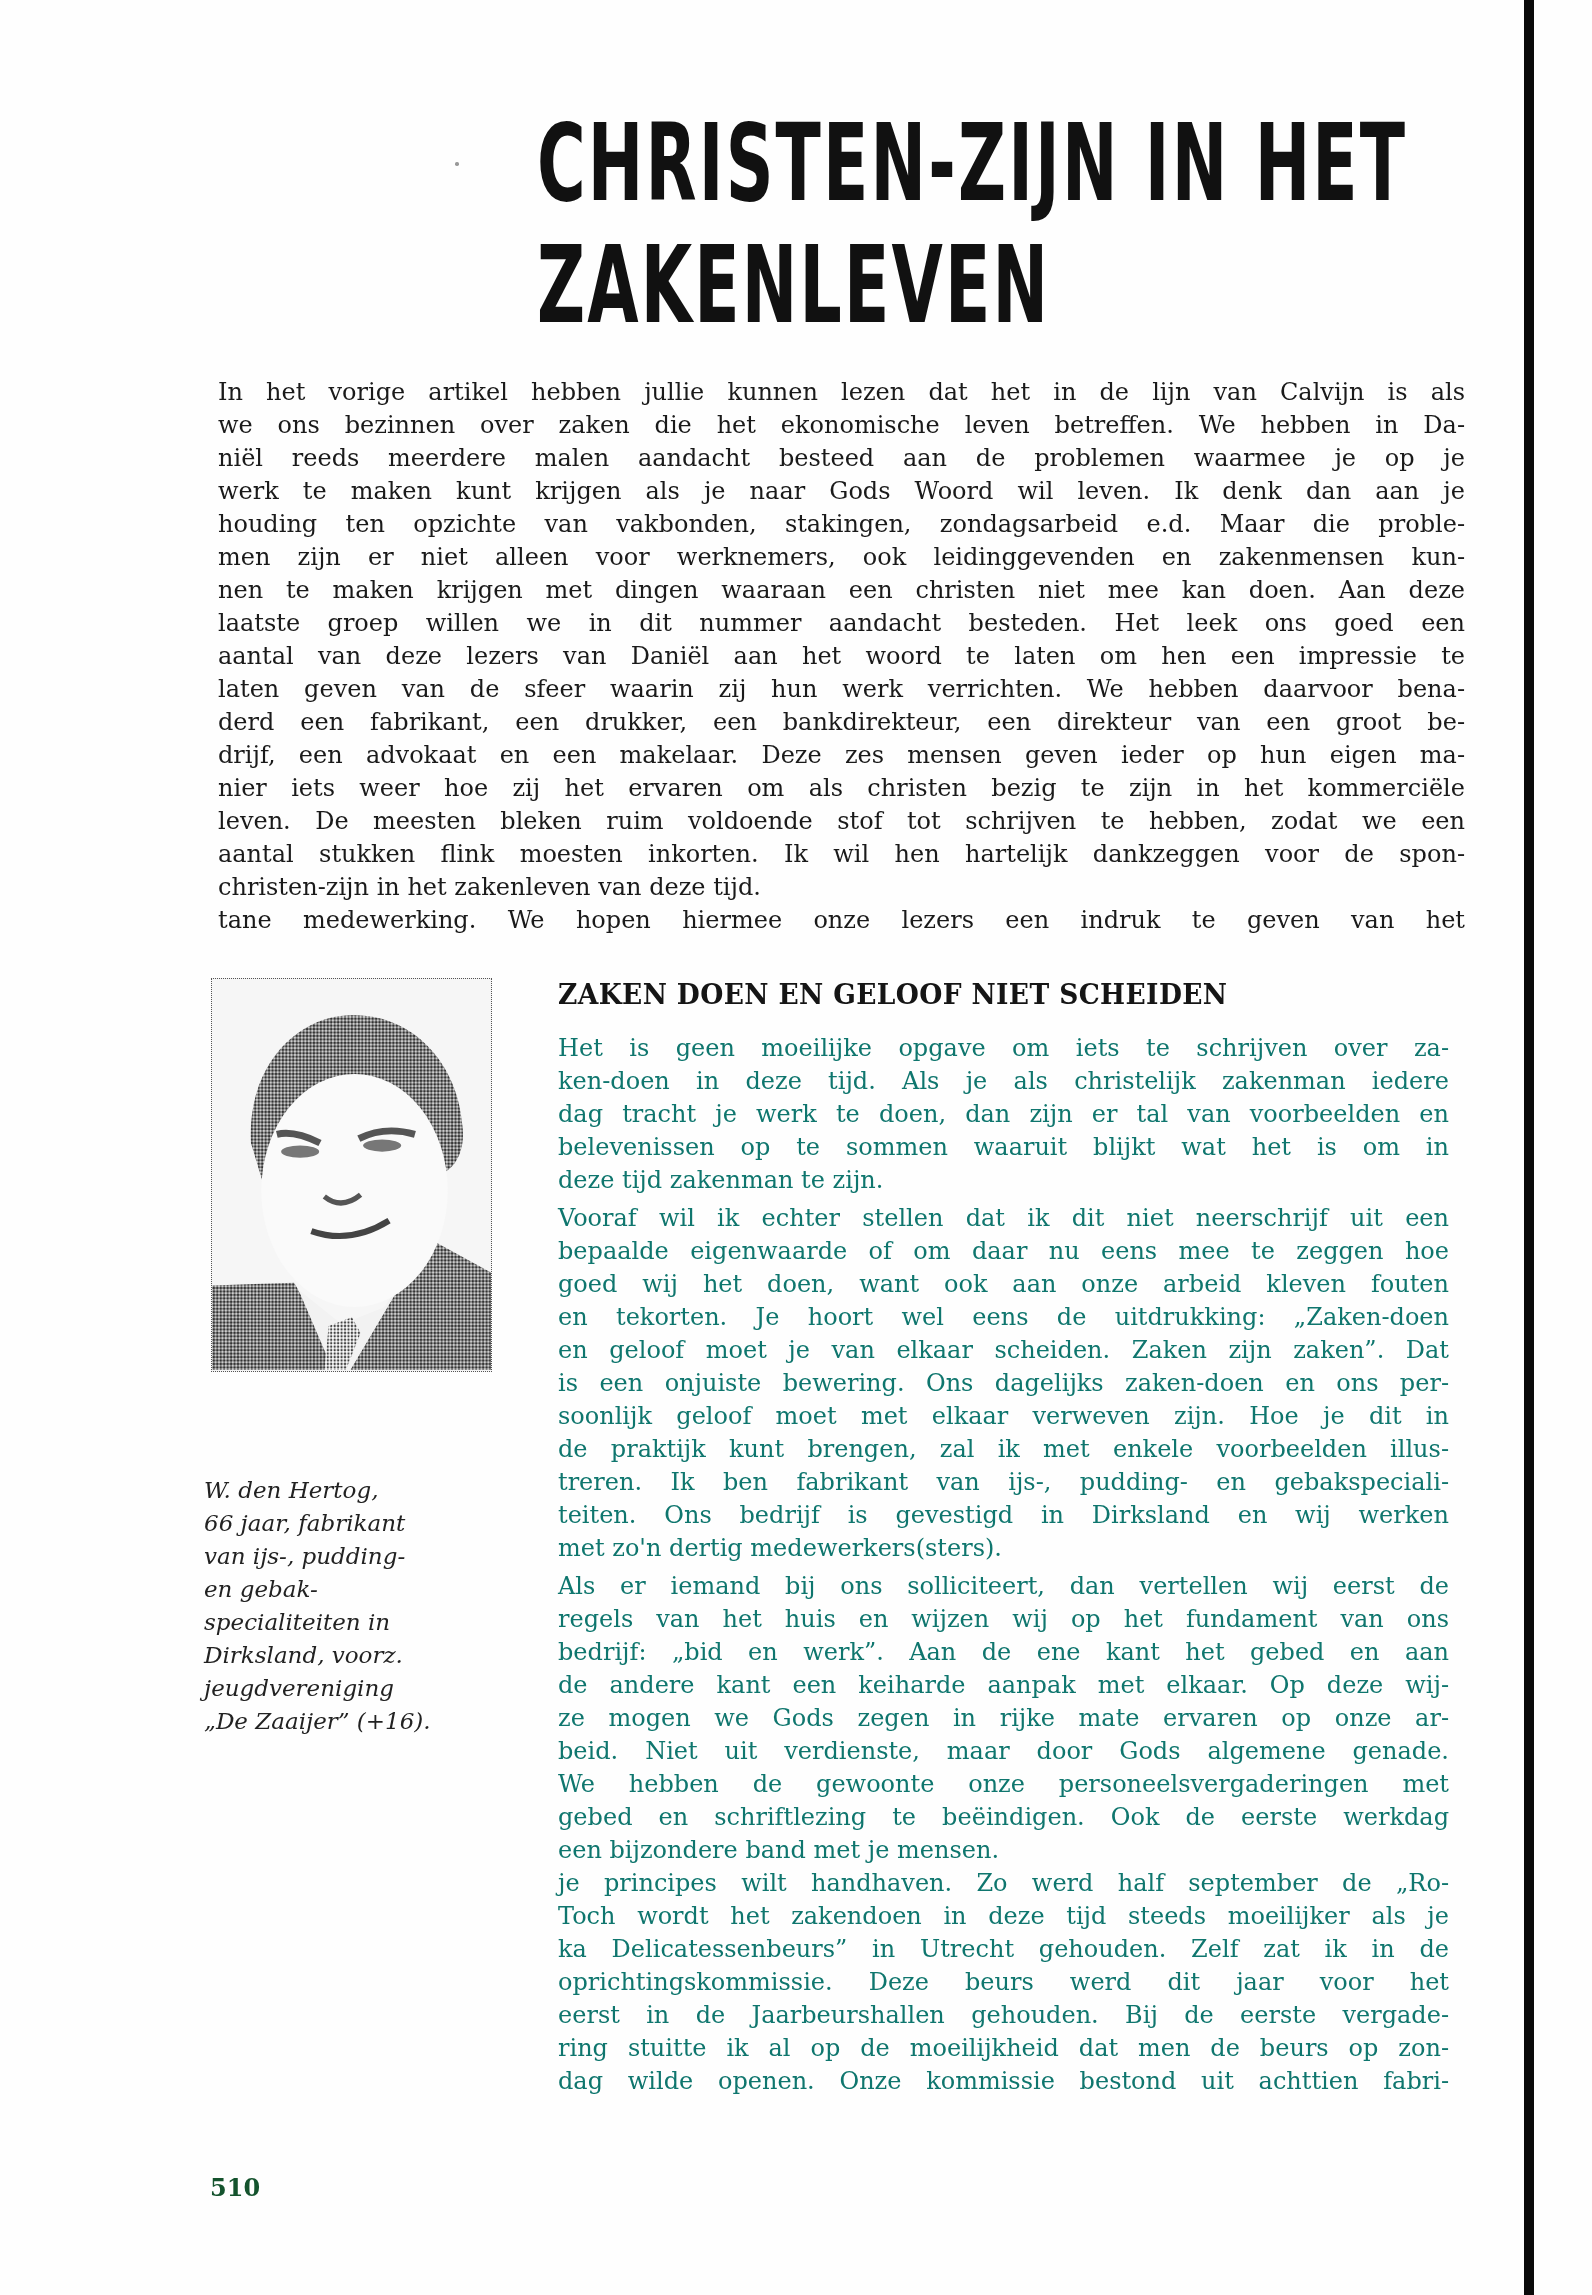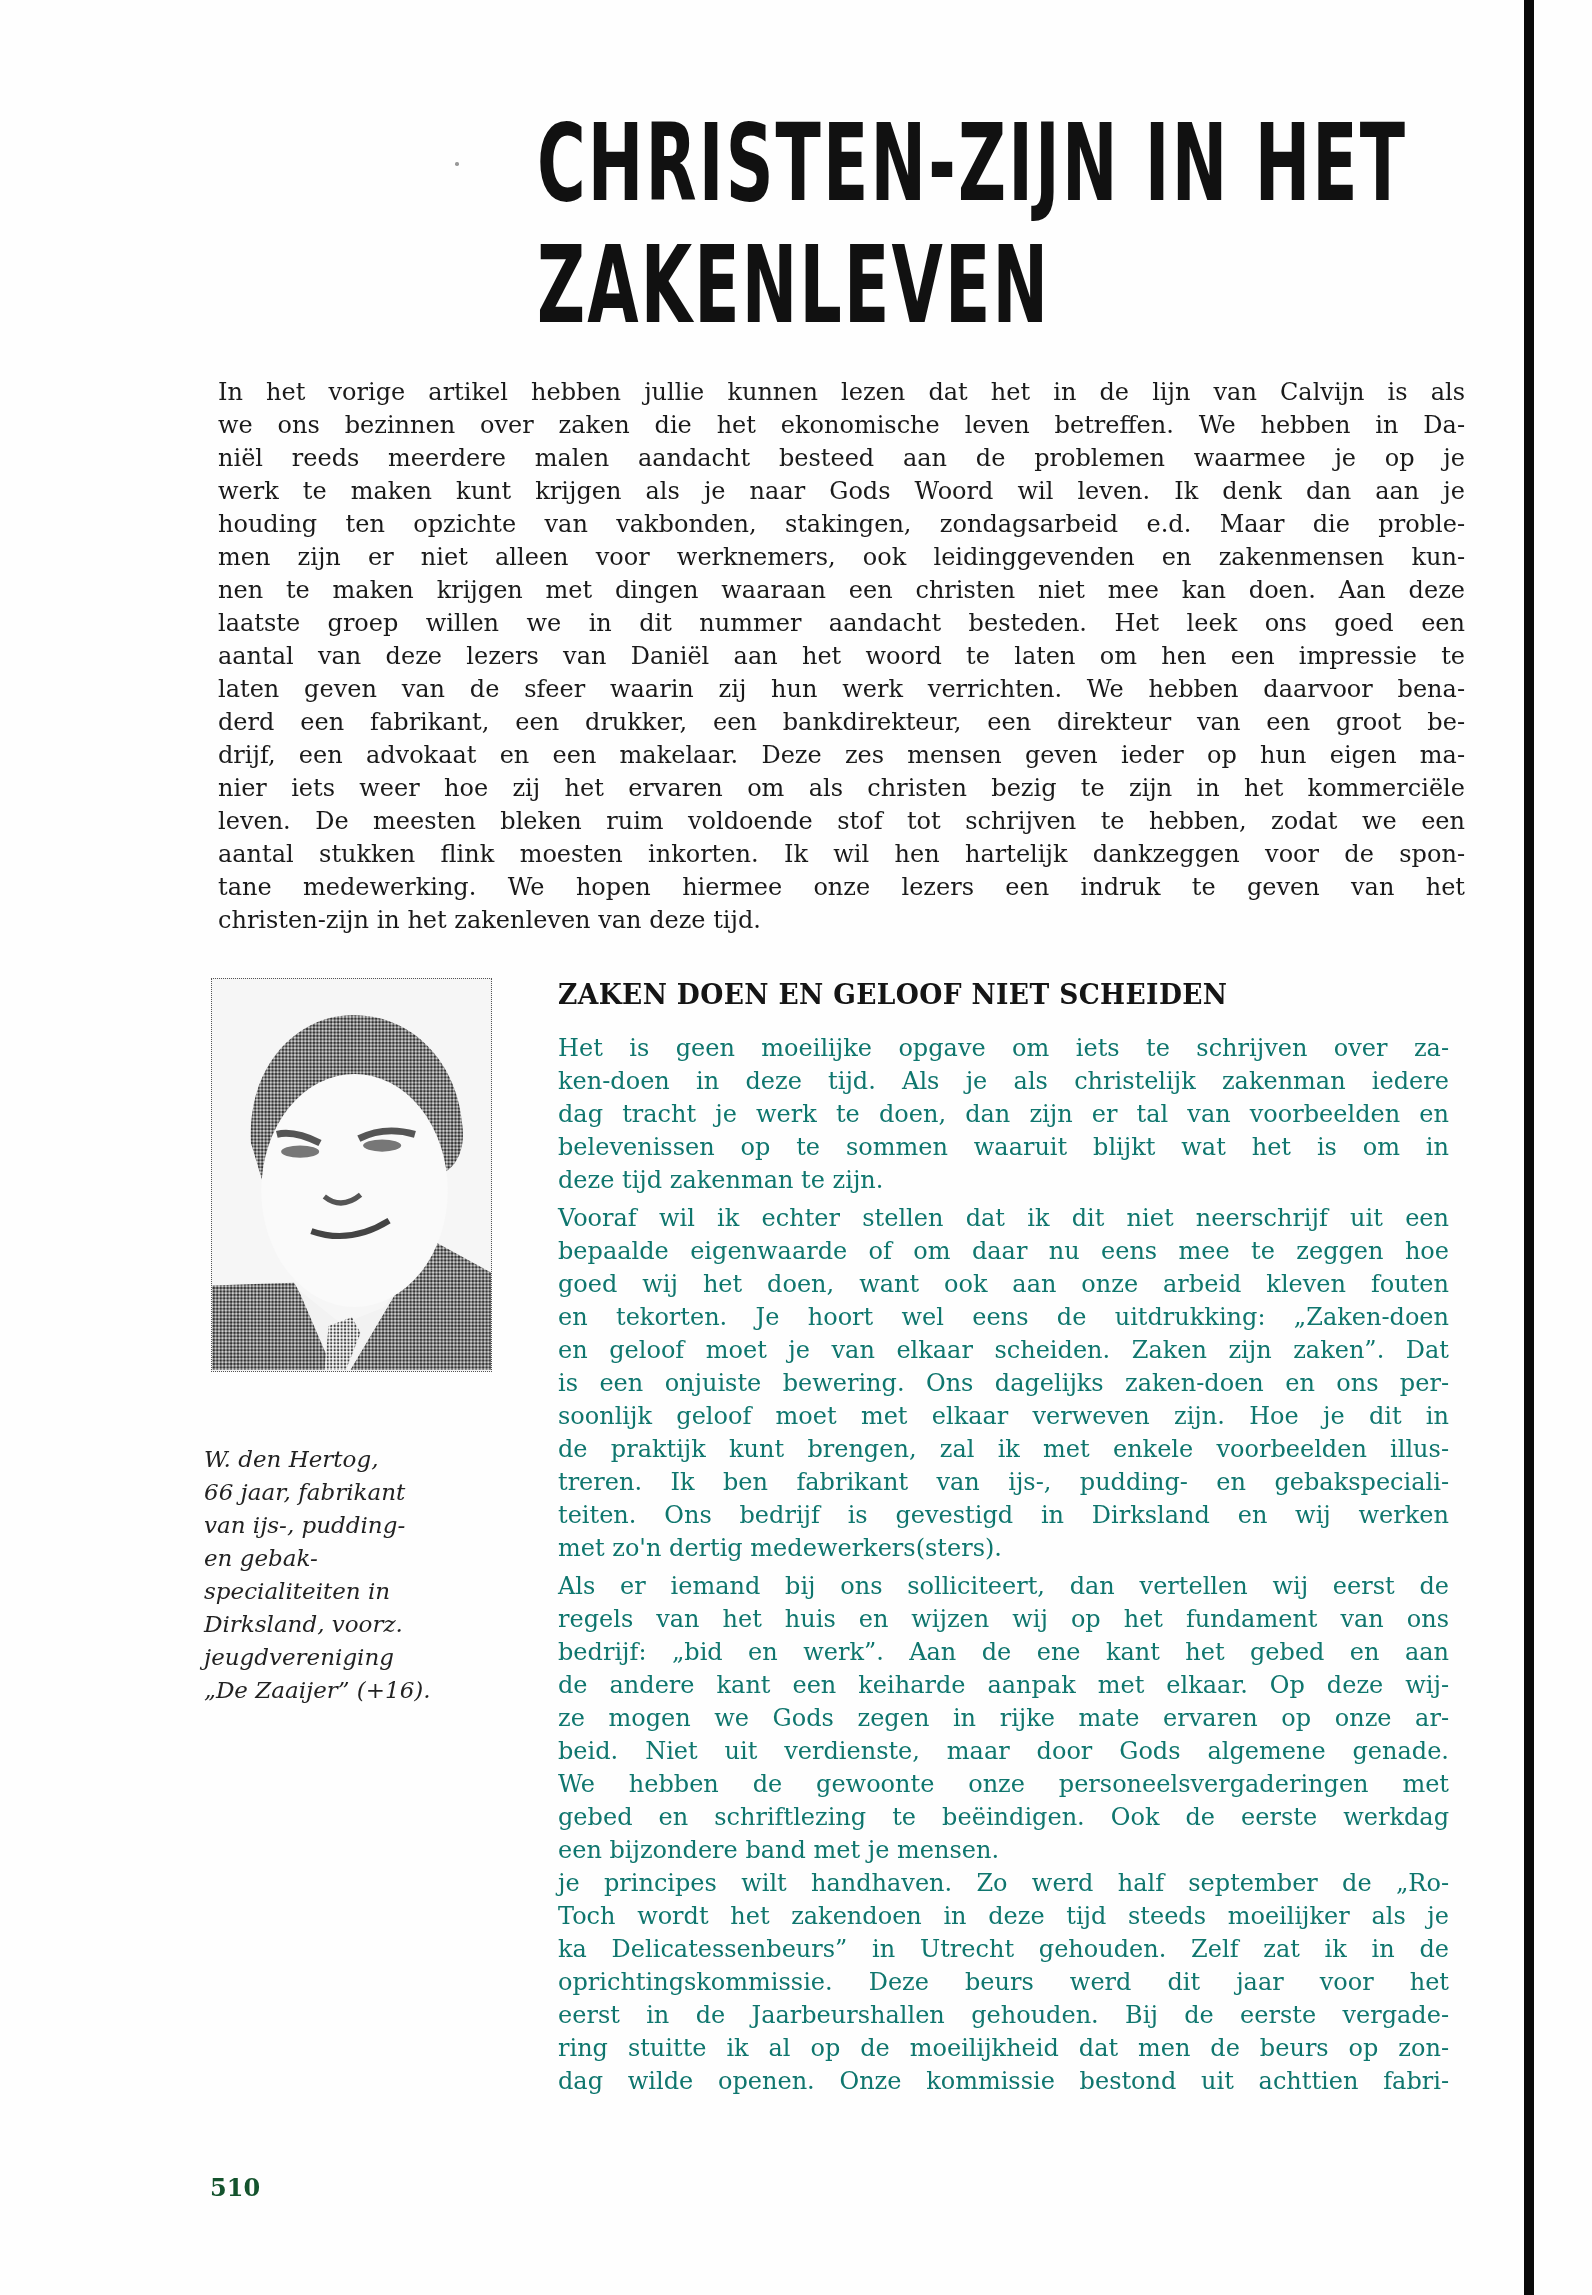--- a/index.html
+++ b/index.html
@@ -15,21 +15,21 @@
 
   .serif { font-family:"DejaVu Serif", serif; }
   .intro { position:absolute; left:218px; top:376px; width:1247px; margin:0;
     font-size:24px; line-height:33px; text-align:justify; text-align-last:left; }
   .intro .ln { display:block; text-align:justify; text-align-last:justify; white-space:nowrap; }
   .intro .ln.last { text-align-last:left; }
 
   .photo { position:absolute; left:211px; top:978px; width:281px; height:394px;
     border:1.3px dotted #555; box-sizing:border-box; background:#f4f4f4; overflow:hidden; }
 
-  .caption { position:absolute; left:204px; top:1443px; width:311px; margin:0;
+  .caption { position:absolute; left:204px; top:1474px; width:311px; margin:0;
     font-family:"DejaVu Serif", serif; font-style:italic; font-size:23px; line-height:33px; color:#222; }
   .caption .ln { display:block; white-space:nowrap; }
   .heading { position:absolute; left:558px; top:977px; margin:0;
     font-family:"DejaVu Serif", serif; font-weight:bold; font-size:28.5px; line-height:35px;
     letter-spacing:0.4px; color:#151515; white-space:nowrap; transform:scaleX(0.93); transform-origin:left top; }
 
   .body-col { position:absolute; left:558px; top:1032px; width:891px; margin:0;
     font-family:"DejaVu Serif", serif; font-size:24px; line-height:33px; color:#0f766e; }
   .para { margin:0 0 5.2px 0; }
   .body-col .ln { display:block; text-align:justify; text-align-last:justify; white-space:nowrap; }
@@ -59,22 +59,22 @@
       <span class="ln">men zijn er niet alleen voor werknemers, ook leidinggevenden en zakenmensen kun-</span>
       <span class="ln">nen te maken krijgen met dingen waaraan een christen niet mee kan doen. Aan deze</span>
       <span class="ln">laatste groep willen we in dit nummer aandacht besteden. Het leek ons goed een</span>
       <span class="ln">aantal van deze lezers van Daniël aan het woord te laten om hen een impressie te</span>
       <span class="ln">laten geven van de sfeer waarin zij hun werk verrichten. We hebben daarvoor bena-</span>
       <span class="ln">derd een fabrikant, een drukker, een bankdirekteur, een direkteur van een groot be-</span>
       <span class="ln">drijf, een advokaat en een makelaar. Deze zes mensen geven ieder op hun eigen ma-</span>
       <span class="ln">nier iets weer hoe zij het ervaren om als christen bezig te zijn in het kommerciële</span>
       <span class="ln">leven. De meesten bleken ruim voldoende stof tot schrijven te hebben, zodat we een</span>
       <span class="ln">aantal stukken flink moesten inkorten. Ik wil hen hartelijk dankzeggen voor de spon-</span>
+      <span class="ln last">christen-zijn in het zakenleven van deze tijd.</span>
       <span class="ln">tane medewerking. We hopen hiermee onze lezers een indruk te geven van het</span>
-      <span class="ln last">christen-zijn in het zakenleven van deze tijd.</span>
     </div>
 
   <div class="photo">
     <svg width="279" height="391" viewBox="0 0 323 453">
       <defs>
         <pattern id="ht" width="4" height="4" patternUnits="userSpaceOnUse">
           <rect width="4" height="4" fill="#fff"></rect>
           <circle cx="2" cy="2" r="1.4" fill="#444"></circle>
         </pattern>
         <pattern id="ht2" width="4" height="4" patternUnits="userSpaceOnUse">

